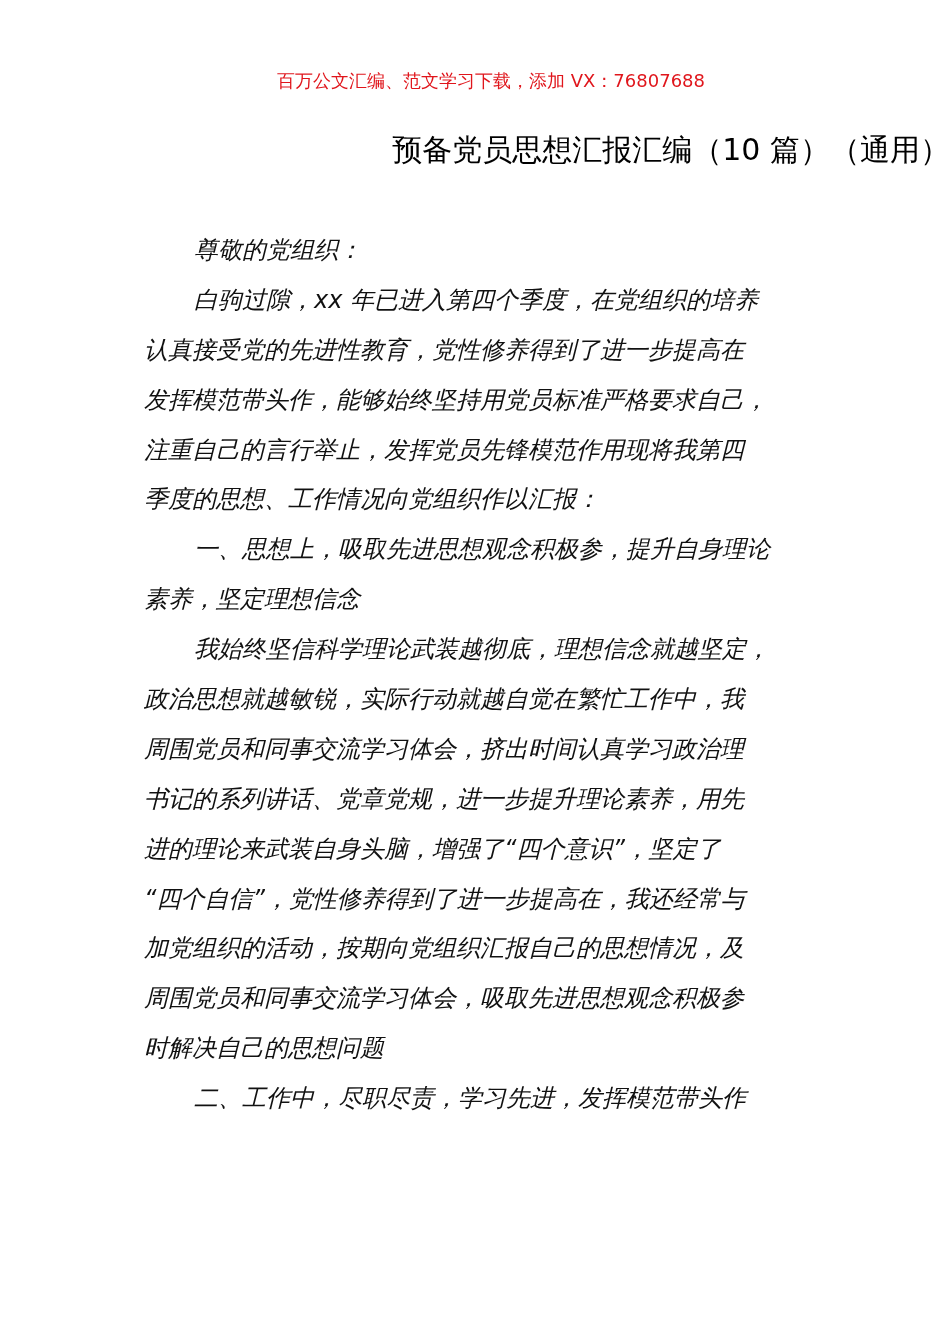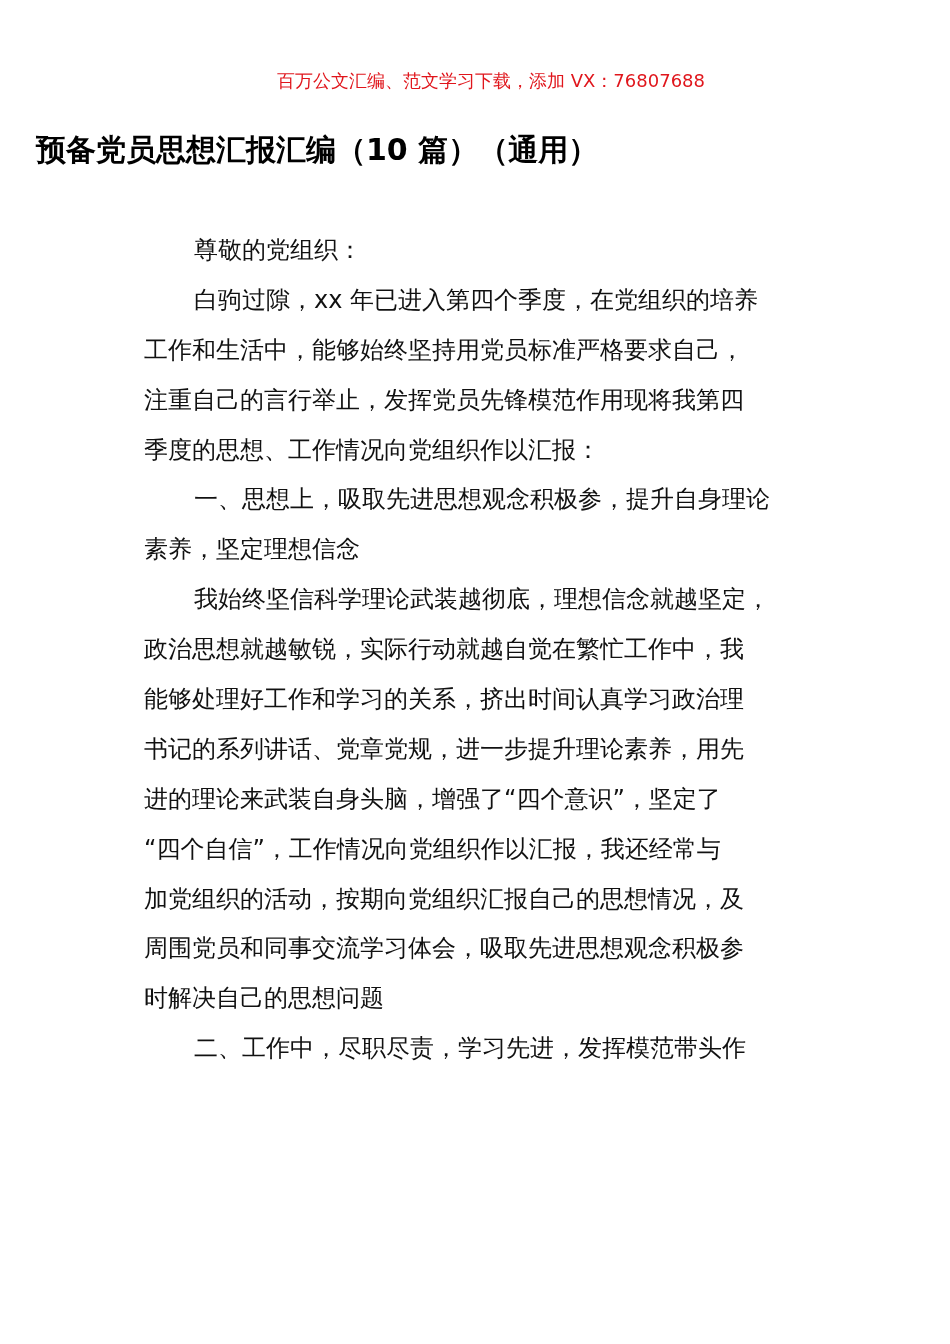--- a/index.html
+++ b/index.html
@@ -25,63 +25,64 @@
     line-height: 26px;
     color: #e0161c;
     letter-spacing: 0px;
     padding-left: 16px;
   }
   .doc-title {
     position: absolute;
     top: 128px;
     left: 0;
     width: 950px;
-    text-align: left;
+    text-align: right;
     font-size: 30px;
     line-height: 44px;
     color: #000000;
     padding-left: 36px;
     box-sizing: border-box;
-    font-weight: bold;
   }
   .doc-body {
     position: absolute;
     top: 226px;
     left: 144px;
     width: 680px;
   }
   .line {
     height: 49.9px;
     line-height: 49.9px;
     font-size: 24px;
     white-space: nowrap;
     color: #111111;
+    font-style: italic;
   }
   .indent {
     padding-left: 50px;
   }
 </style>
 </head>
 <body>
 
 <div class="header-note">百万公文汇编、范文学习下载，添加 VX：76807688</div>
 
 <div class="doc-title">预备党员思想汇报汇编（10 篇）（通用）</div>
 
 <div class="doc-body">
   <div class="line indent">尊敬的党组织：</div>
   <div class="line indent">白驹过隙，xx 年已进入第四个季度，在党组织的培养</div>
-  <div class="line">工作和生活中，能够始终坚持用党员标准严格要求自己，</div>
+  <div class="line">认真接受党的先进性教育，党性修养得到了进一步提高在</div>
+  <div class="line">发挥模范带头作，能够始终坚持用党员标准严格要求自己，</div>
   <div class="line">注重自己的言行举止，发挥党员先锋模范作用现将我第四</div>
   <div class="line">季度的思想、工作情况向党组织作以汇报：</div>
   <div class="line indent">一、思想上，吸取先进思想观念积极参，提升自身理论</div>
   <div class="line">素养，坚定理想信念</div>
   <div class="line indent">我始终坚信科学理论武装越彻底，理想信念就越坚定，</div>
   <div class="line">政治思想就越敏锐，实际行动就越自觉在繁忙工作中，我</div>
-  <div class="line">能够处理好工作和学习的关系，挤出时间认真学习政治理</div>
+  <div class="line">周围党员和同事交流学习体会，挤出时间认真学习政治理</div>
   <div class="line">书记的系列讲话、党章党规，进一步提升理论素养，用先</div>
   <div class="line">进的理论来武装自身头脑，增强了“四个意识”，坚定了</div>
-  <div class="line">“四个自信”，工作情况向党组织作以汇报，我还经常与</div>
+  <div class="line">“四个自信”，党性修养得到了进一步提高在，我还经常与</div>
   <div class="line">加党组织的活动，按期向党组织汇报自己的思想情况，及</div>
   <div class="line">周围党员和同事交流学习体会，吸取先进思想观念积极参</div>
   <div class="line">时解决自己的思想问题</div>
   <div class="line indent">二、工作中，尽职尽责，学习先进，发挥模范带头作</div>
 </div>
 
 </body></html>

